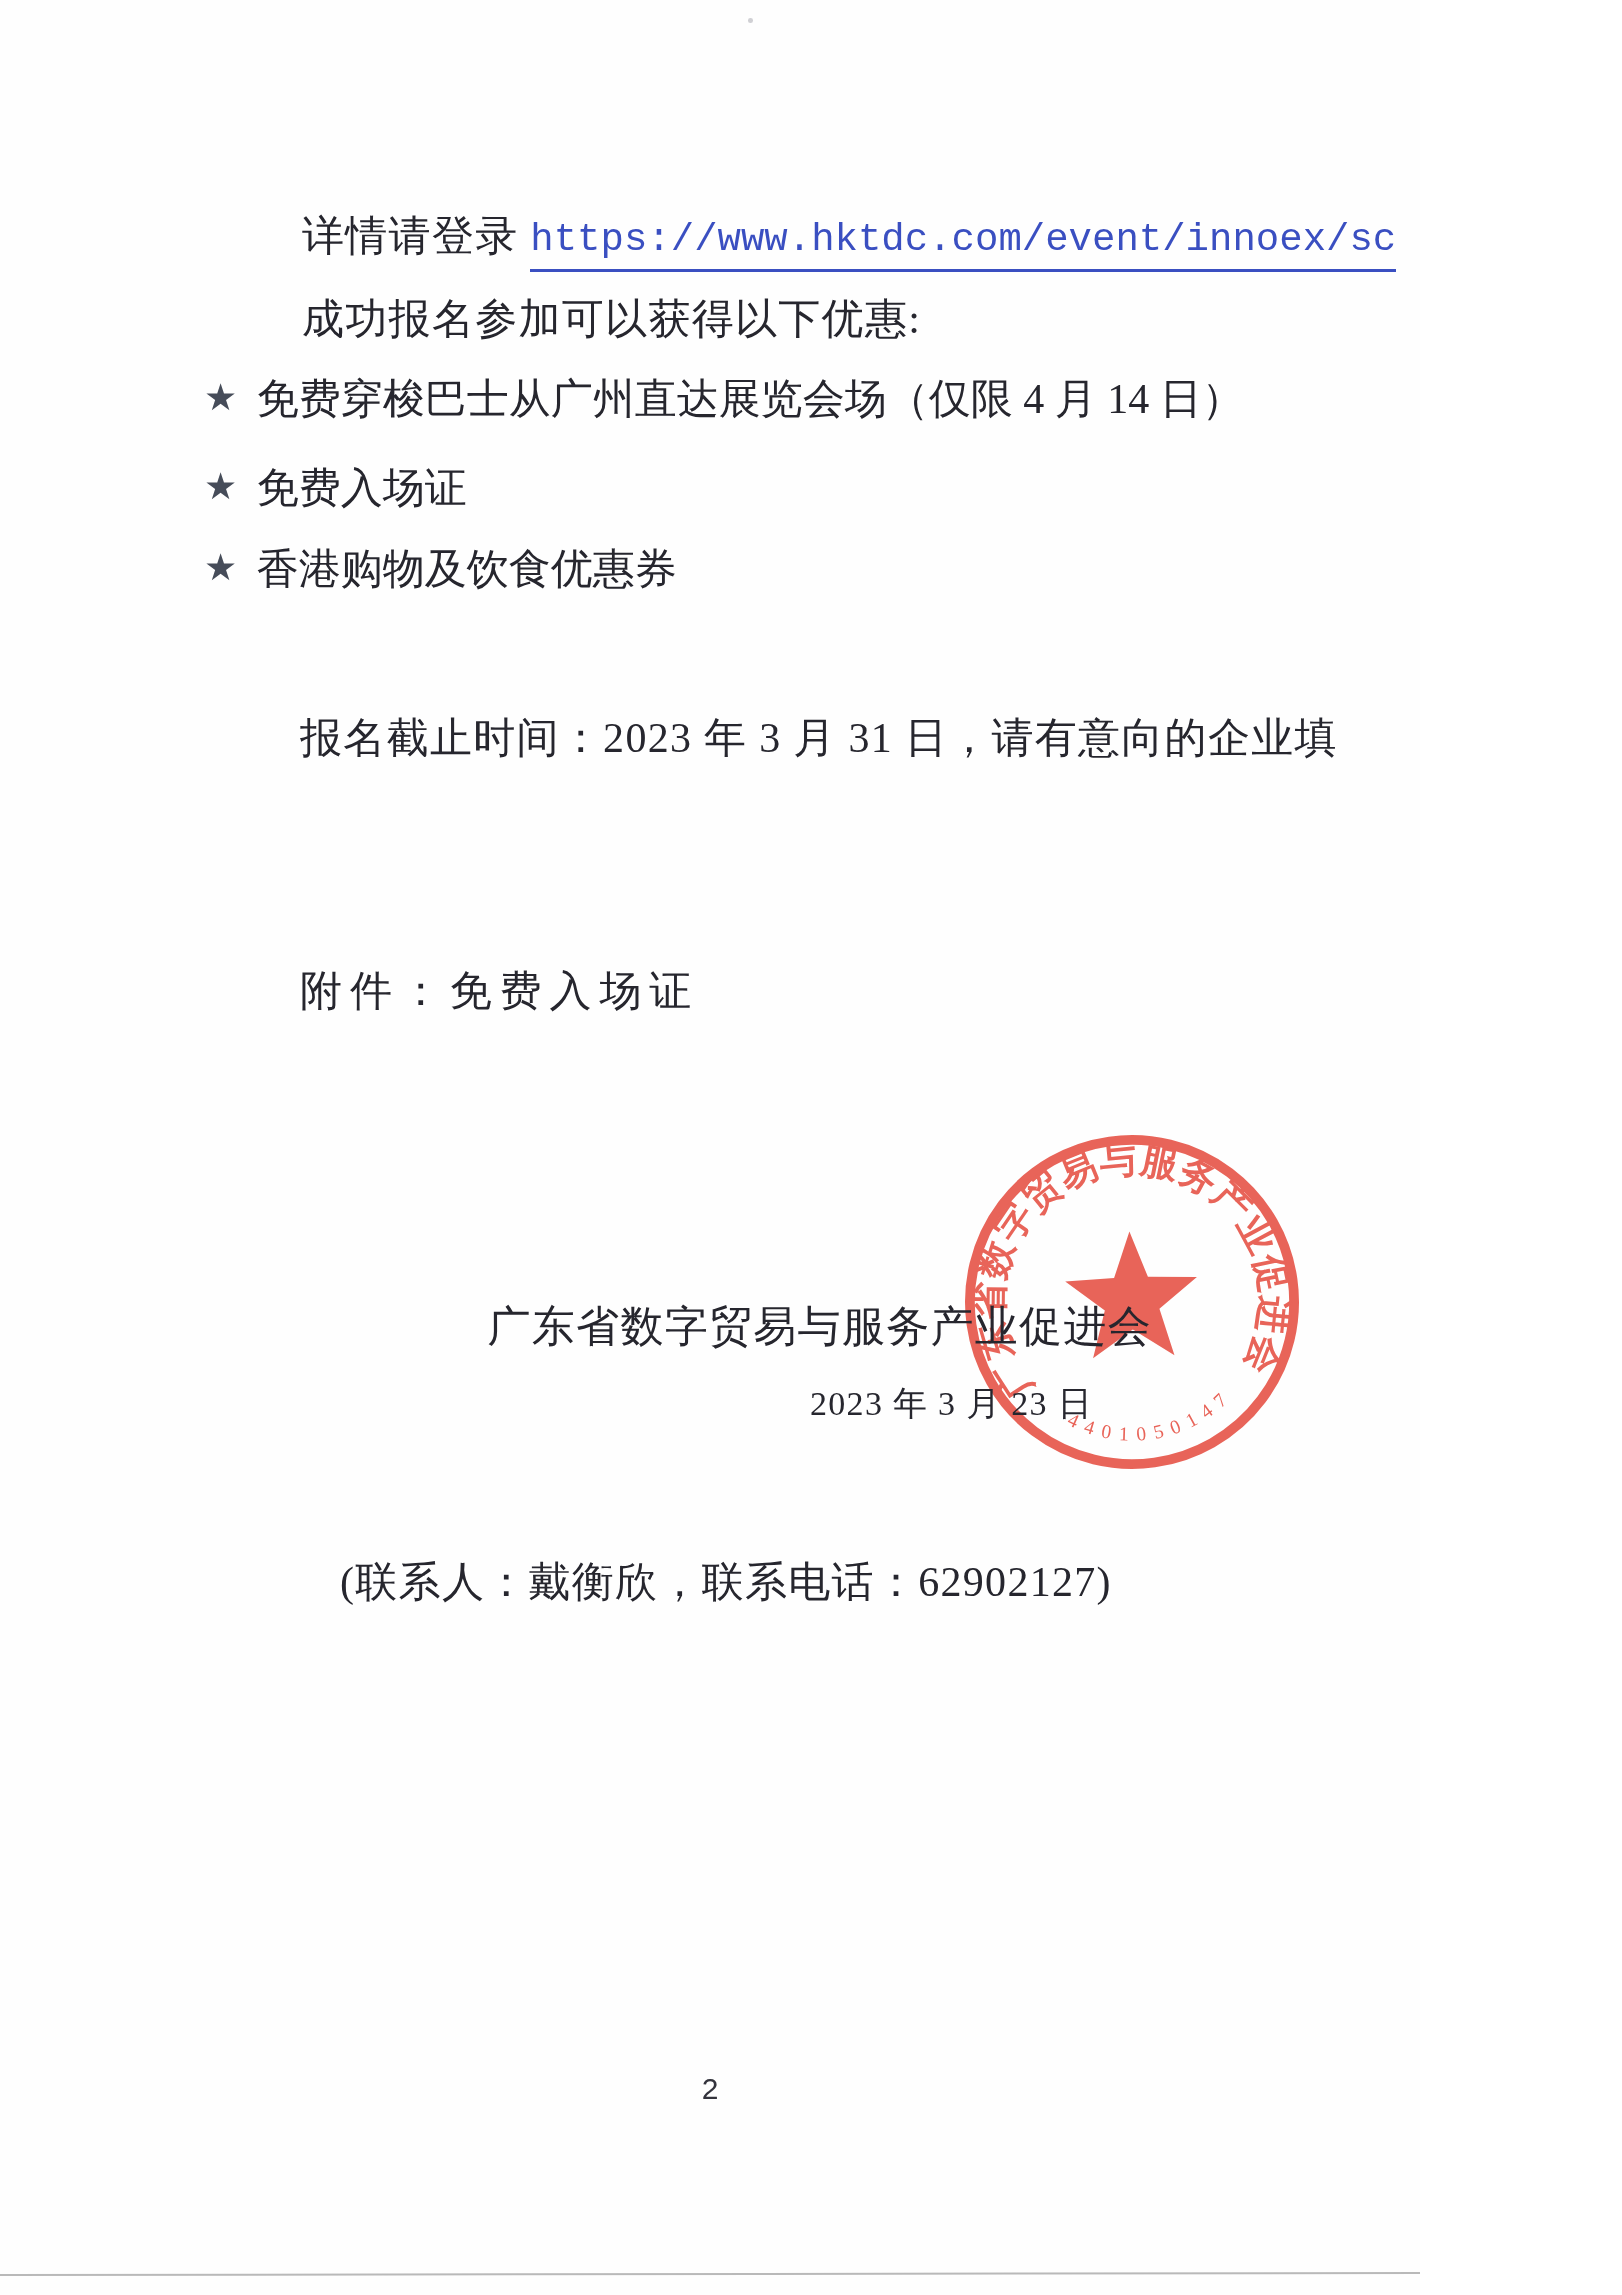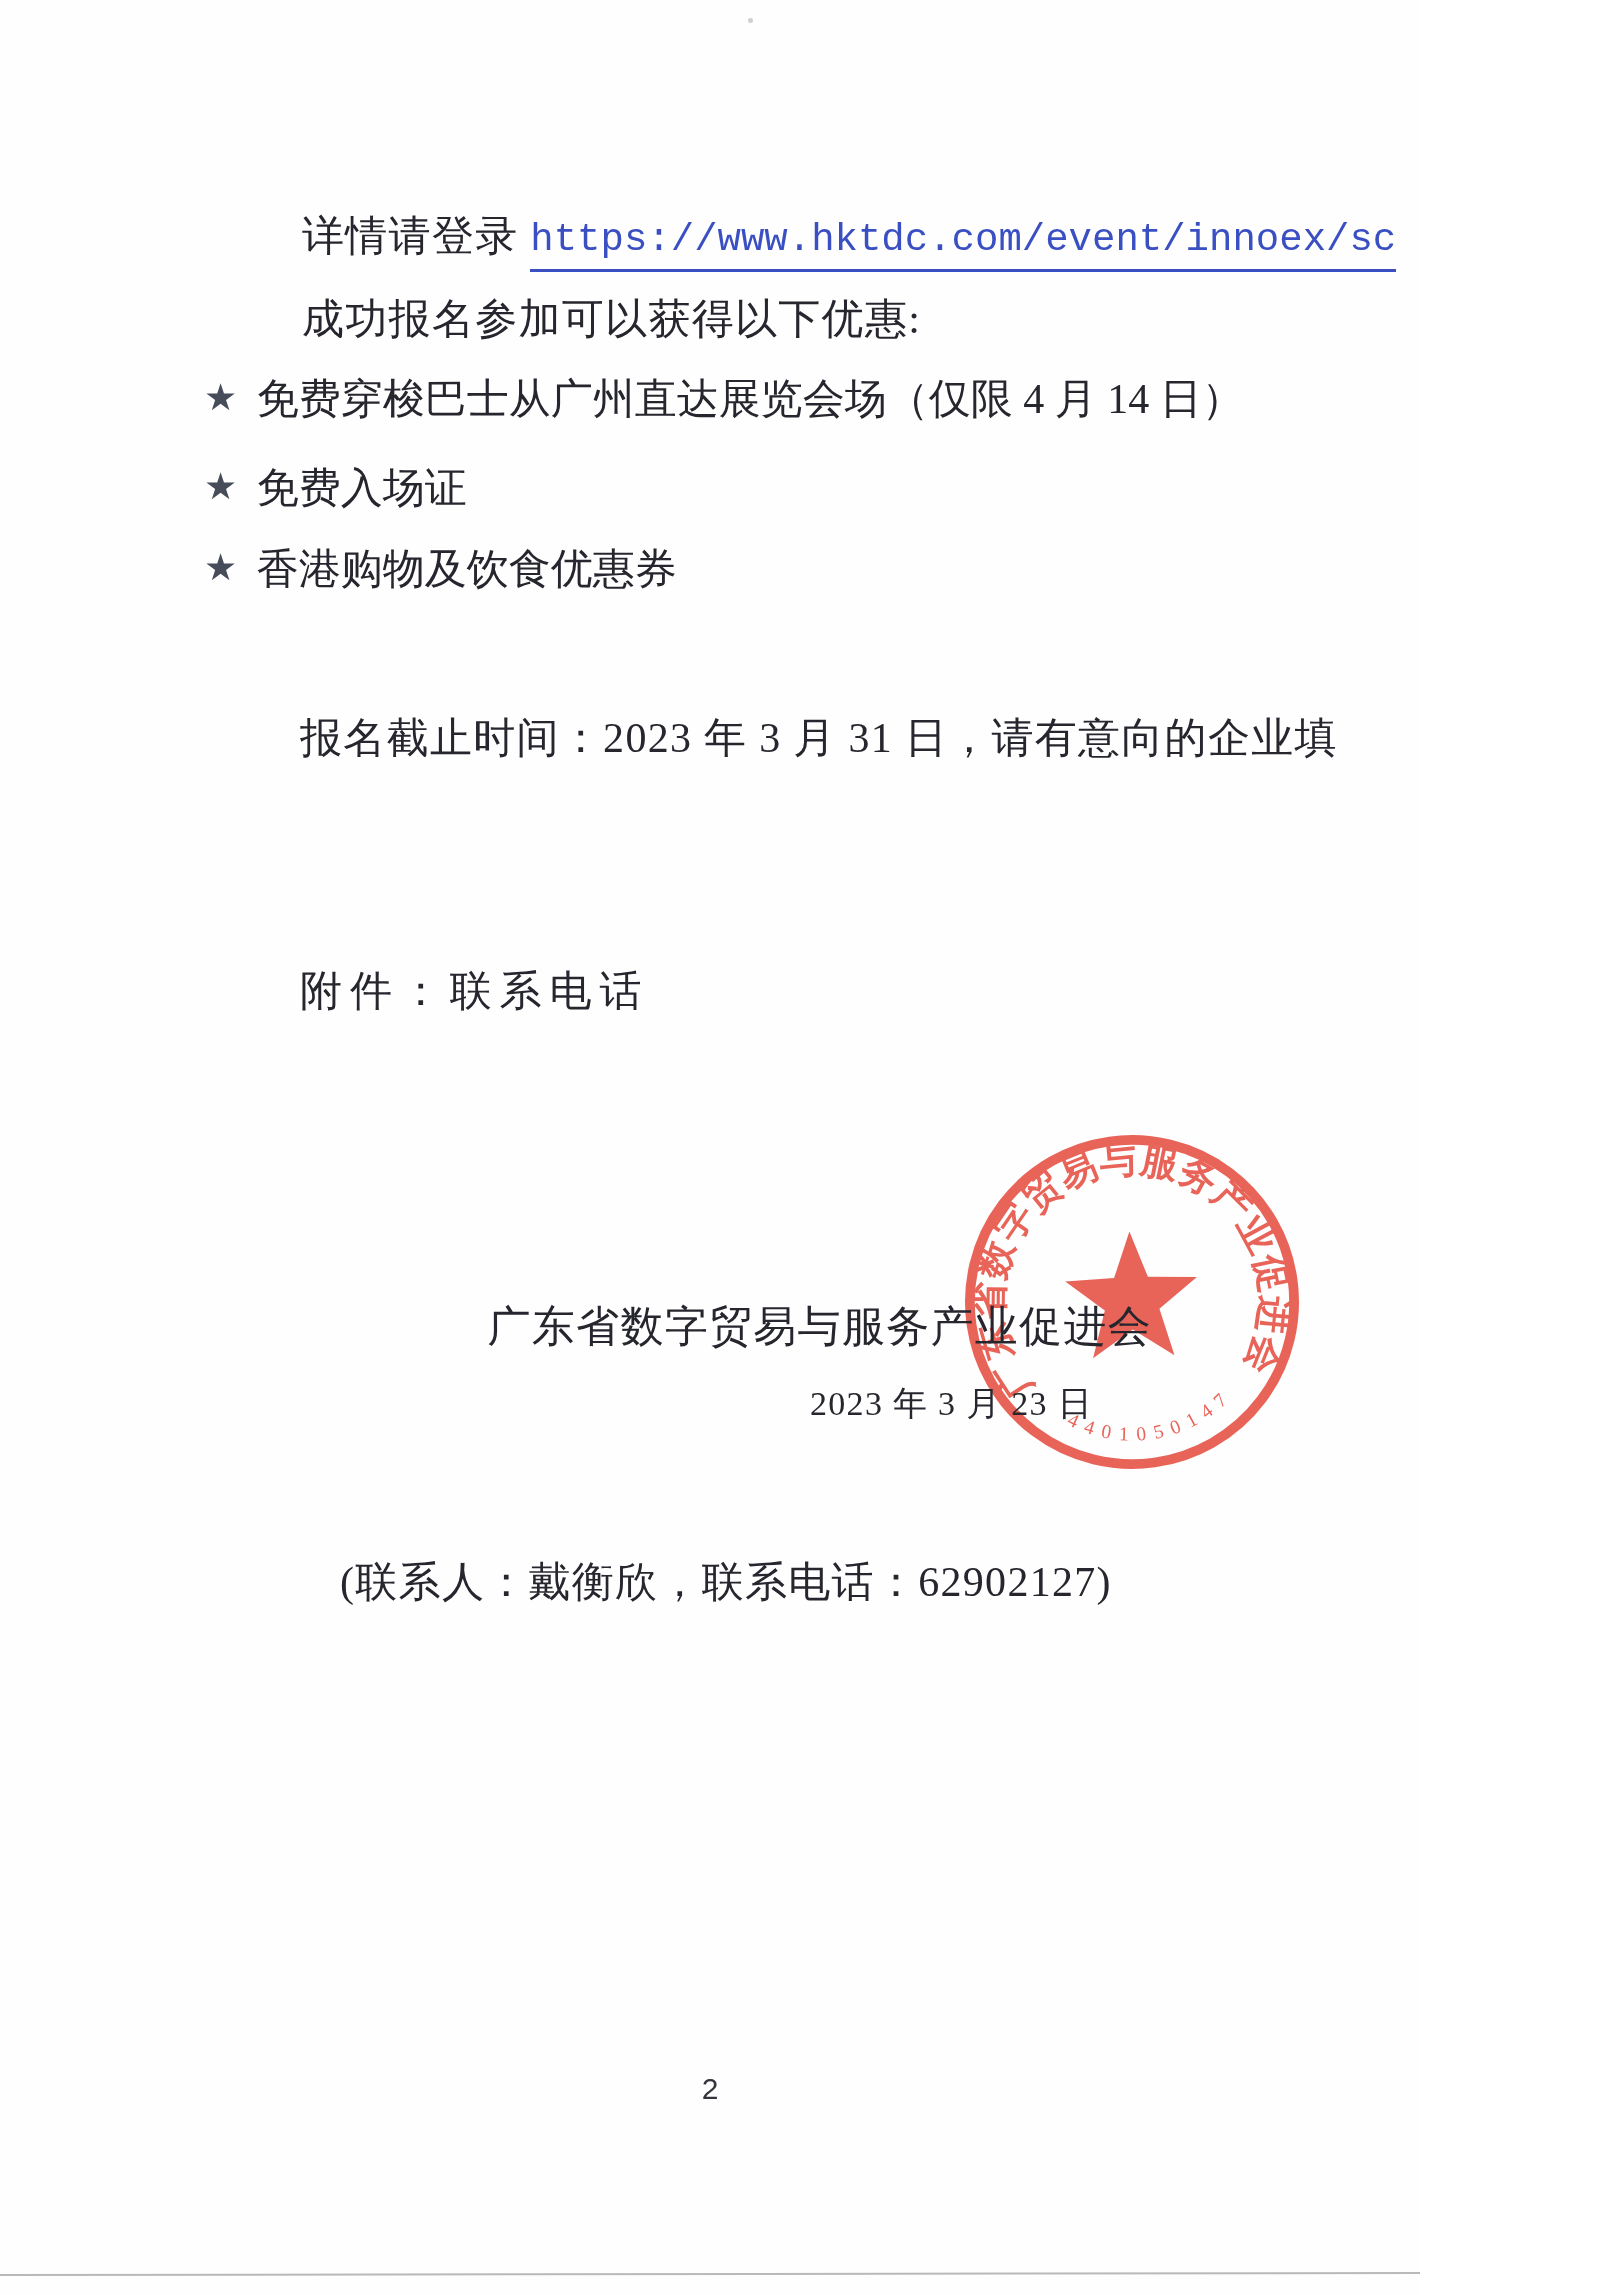--- a/index.html
+++ b/index.html
@@ -130,21 +130,21 @@
   </div>
 
   <div class="bullet bullet-3">
     <span class="star">★</span><span>香港购物及饮食优惠券</span>
   </div>
 
 
   <div class="line deadline-1">报名截止时间：2023 年 3 月 31 日，请有意向的企业填</div>
 
 
-  <div class="line attachment-line">附件：联系电话</div>
+  <div class="line attachment-line">附件：免费入场证</div>
 
   <div class="line sig-org">广东省数字贸易与服务产业促进会</div>
 
   <div class="line sig-date">2023 年 3 月 23 日</div>
 
   <div class="line contact-line">(联系人：戴衡欣，联系电话：62902127)</div>
 
   <svg class="stamp" viewBox="0 0 560 560">
     <g transform="rotate(-8 280 280)">
       <circle cx="280" cy="280" r="248" fill="none" stroke="#e85a4e" stroke-width="15"></circle>

